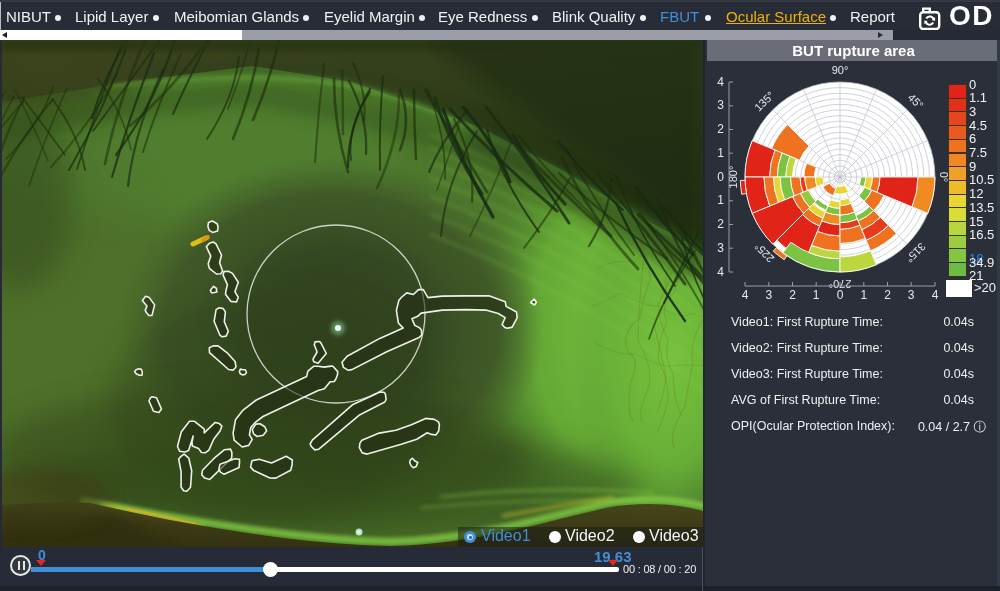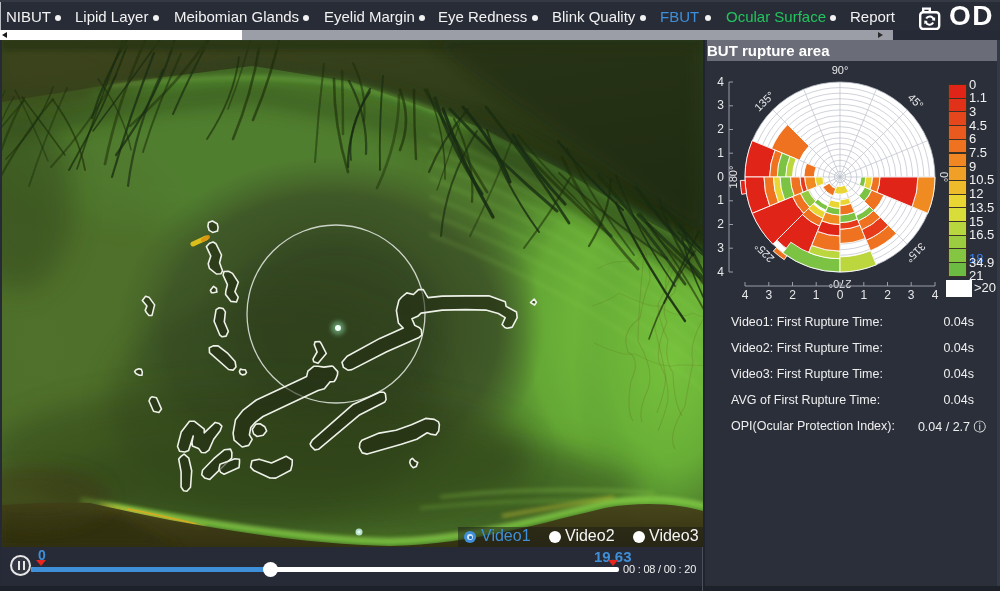--- a/index.html
+++ b/index.html
@@ -9,21 +9,21 @@
 <div style="position:absolute;left:0;top:0;width:1000px;height:30px;background:#282c37;">
 <div style="position:absolute;left:0;top:0;width:1000px;height:2px;background:#353944;"></div>
 <div style="position:absolute;left:0;top:2px;width:1px;height:38px;background:#b9bcc2;"></div>
 <div style="position:absolute;left:6px;top:0;height:30px;line-height:34px;font-size:15px;color:#f2f2f2;">NIBUT</div>
 <div style="position:absolute;left:75px;top:0;height:30px;line-height:34px;font-size:15px;color:#f2f2f2;">Lipid Layer</div>
 <div style="position:absolute;left:174px;top:0;height:30px;line-height:34px;font-size:15px;color:#f2f2f2;">Meibomian Glands</div>
 <div style="position:absolute;left:324px;top:0;height:30px;line-height:34px;font-size:15px;color:#f2f2f2;">Eyelid Margin</div>
 <div style="position:absolute;left:438px;top:0;height:30px;line-height:34px;font-size:15px;color:#f2f2f2;">Eye Redness</div>
 <div style="position:absolute;left:552px;top:0;height:30px;line-height:34px;font-size:15px;color:#f2f2f2;">Blink Quality</div>
 <div style="position:absolute;left:660px;top:0;height:34px;line-height:34px;font-size:15px;color:#3f8fd8;">FBUT</div>
-<div style="position:absolute;left:726px;top:0;height:30px;line-height:34px;font-size:15px;color:#22c55e;">Ocular Surface</div>
+<div style="position:absolute;left:726px;top:0;height:30px;line-height:34px;font-size:15px;color:#eab308;text-decoration:underline;">Ocular Surface</div>
 <div style="position:absolute;left:850px;top:0;height:30px;line-height:34px;font-size:15px;color:#f2f2f2;">Report</div>
 <div style="position:absolute;left:55px;top:15px;width:6px;height:6px;border-radius:50%;background:#f2f2f2;"></div>
 <div style="position:absolute;left:153px;top:15px;width:6px;height:6px;border-radius:50%;background:#f2f2f2;"></div>
 <div style="position:absolute;left:303px;top:15px;width:6px;height:6px;border-radius:50%;background:#f2f2f2;"></div>
 <div style="position:absolute;left:419px;top:15px;width:6px;height:6px;border-radius:50%;background:#f2f2f2;"></div>
 <div style="position:absolute;left:532px;top:15px;width:6px;height:6px;border-radius:50%;background:#f2f2f2;"></div>
 <div style="position:absolute;left:640px;top:15px;width:6px;height:6px;border-radius:50%;background:#f2f2f2;"></div>
 <div style="position:absolute;left:705px;top:15px;width:6px;height:6px;border-radius:50%;background:#f2f2f2;"></div>
 <div style="position:absolute;left:830px;top:15px;width:6px;height:6px;border-radius:50%;background:#f2f2f2;"></div>
 <svg style="position:absolute;left:915px;top:6px;" width="26" height="27" viewBox="0 0 26 27">
@@ -237,21 +237,21 @@
 <path d="M146.9,306.1 L145.2,310.4 L146.4,312.5 L148.9,315.5 L152.0,315.4 L154.6,304.9 L149.3,297.6 L145.6,296.3 L143.7,298.7 L142.3,300.5 Z" fill="#232d14" fill-opacity="0.6" stroke="#eef1e8" stroke-width="1.6" stroke-linejoin="round"></path>
 <path d="M142.3,372.0 L141.3,369.4 L138.8,368.8 L136.1,369.8 L134.6,371.6 L136.2,373.8 L139.4,375.2 L142.0,375.3 Z" fill="#232d14" fill-opacity="0.6" stroke="#eef1e8" stroke-width="1.6" stroke-linejoin="round"></path>
 <path d="M153.5,411.3 L158.9,412.5 L161.5,409.1 L156.5,397.8 L151.9,396.8 L150.4,397.9 L149.0,401.0 Z" fill="#232d14" fill-opacity="0.6" stroke="#eef1e8" stroke-width="1.6" stroke-linejoin="round"></path>
 <path d="M209.5,352.7 L228.6,369.5 L233.1,370.1 L236.0,367.0 L235.1,361.5 L227.2,352.8 L218.1,345.8 L213.2,345.9 L209.3,347.8 Z" fill="#232d14" fill-opacity="0.6" stroke="#eef1e8" stroke-width="1.6" stroke-linejoin="round"></path>
 <path d="M246.5,372.5 L245.3,369.8 L242.8,369.7 L240.4,369.1 L239.4,371.6 L240.4,373.8 L242.3,374.9 L244.9,374.4 Z" fill="#232d14" fill-opacity="0.6" stroke="#eef1e8" stroke-width="1.6" stroke-linejoin="round"></path>
 <path d="M317.1,352.0 L313.0,359.1 L313.7,361.7 L318.1,363.2 L320.6,360.3 L326.3,353.5 L321.0,343.2 L319.7,341.5 L315.0,341.9 L314.3,344.8 Z" fill="#232d14" fill-opacity="0.6" stroke="#eef1e8" stroke-width="1.6" stroke-linejoin="round"></path>
 <path d="M536.4,302.3 L534.2,299.0 L530.5,302.5 L534.6,305.0 Z" fill="#232d14" fill-opacity="0.6" stroke="#eef1e8" stroke-width="1.6" stroke-linejoin="round"></path>
 <path d="M417.8,462.4 L415.0,461.1 L412.4,458.3 L410.4,459.9 L409.7,462.5 L411.0,465.5 L413.2,467.8 L416.2,466.6 Z" fill="#232d14" fill-opacity="0.6" stroke="#eef1e8" stroke-width="1.6" stroke-linejoin="round"></path>
 </svg>
 <div style="position:absolute;left:703px;top:40px;width:297px;height:546px;background:#2b2f3a;border-left:2px solid #202430;box-sizing:border-box;">
-<div style="position:absolute;left:2px;top:0px;width:293px;height:21px;background:#6a6d78;text-align:left;font-size:15px;font-weight:bold;color:#fff;line-height:21px;">BUT rupture area</div>
+<div style="position:absolute;left:2px;top:0px;width:293px;height:21px;background:#6a6d78;text-align:center;font-size:15px;font-weight:bold;color:#fff;line-height:21px;">BUT rupture area</div>
 </div>
 <svg style="position:absolute;left:703px;top:38px;" width="297" height="270" viewBox="0 0 297 270">
       <circle cx="137.0" cy="139.0" r="95.0" fill="#ffffff" stroke="#b5bac4" stroke-width="0.8"></circle>
 <circle cx="137.0" cy="139.0" r="5.59" fill="none" stroke="#babfc9" stroke-width="0.7"></circle>
 <circle cx="137.0" cy="139.0" r="11.18" fill="none" stroke="#babfc9" stroke-width="0.7"></circle>
 <circle cx="137.0" cy="139.0" r="16.76" fill="none" stroke="#babfc9" stroke-width="0.7"></circle>
 <circle cx="137.0" cy="139.0" r="22.35" fill="none" stroke="#babfc9" stroke-width="0.7"></circle>
 <circle cx="137.0" cy="139.0" r="27.94" fill="none" stroke="#babfc9" stroke-width="0.7"></circle>
 <circle cx="137.0" cy="139.0" r="33.53" fill="none" stroke="#babfc9" stroke-width="0.7"></circle>
 <circle cx="137.0" cy="139.0" r="39.12" fill="none" stroke="#babfc9" stroke-width="0.7"></circle>

